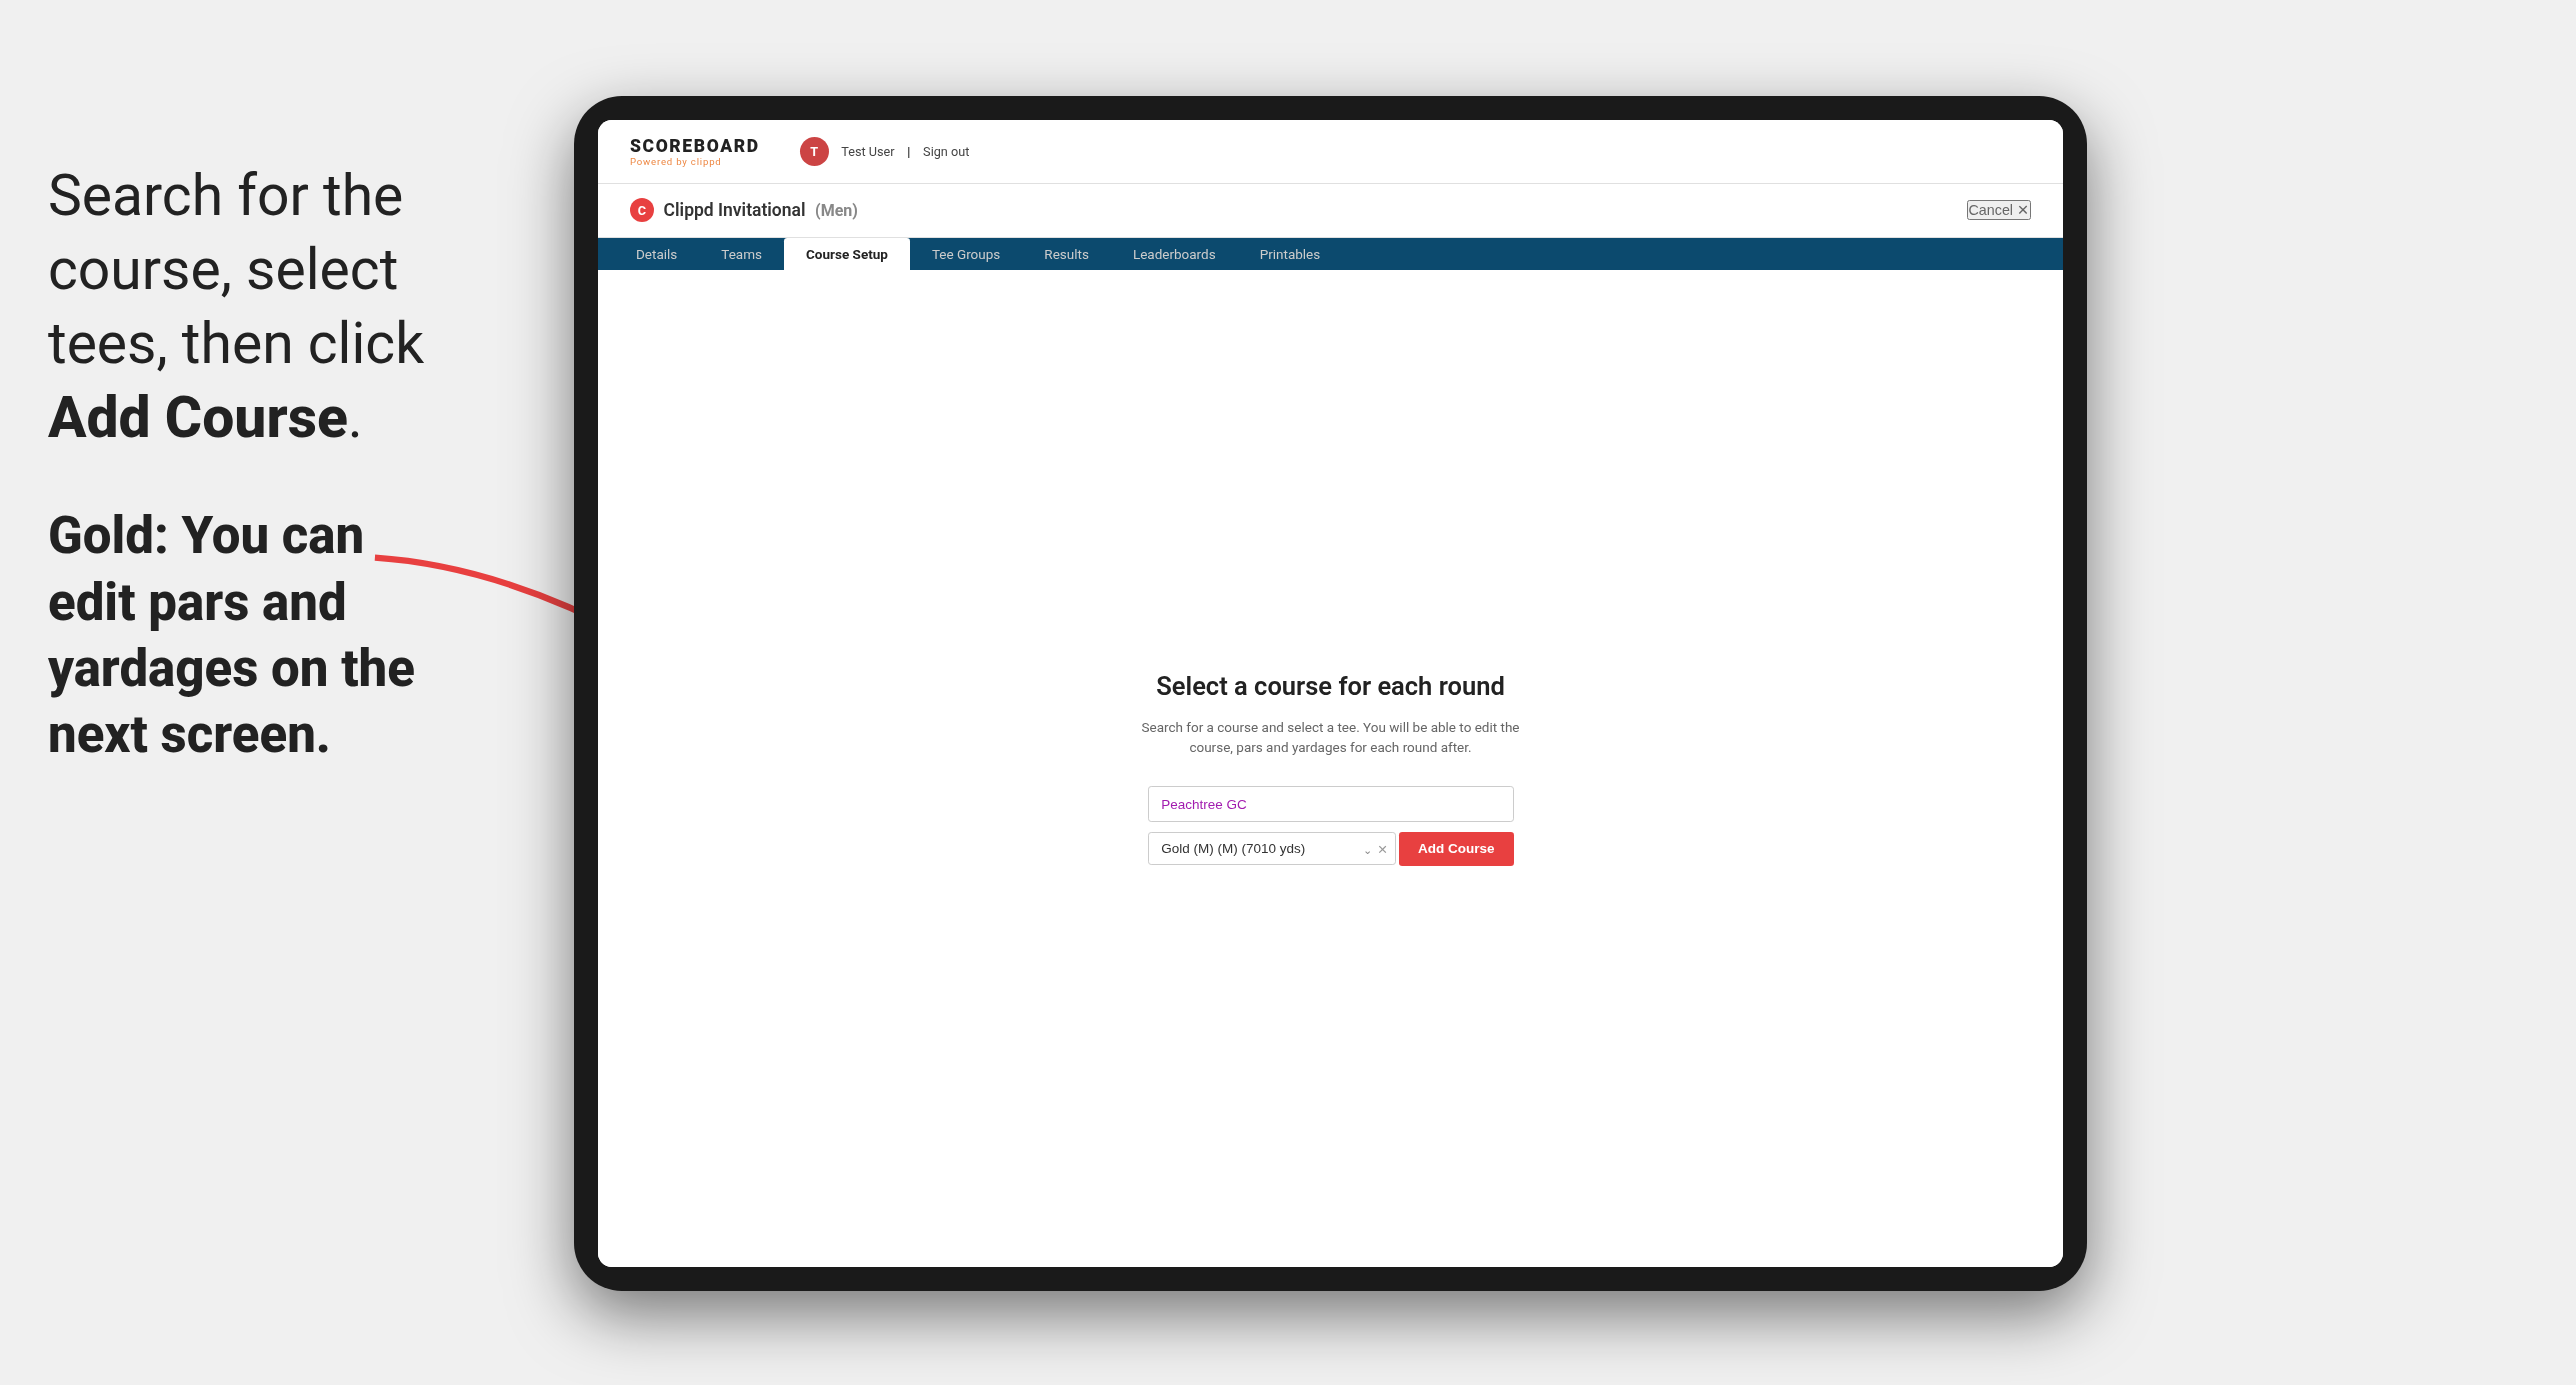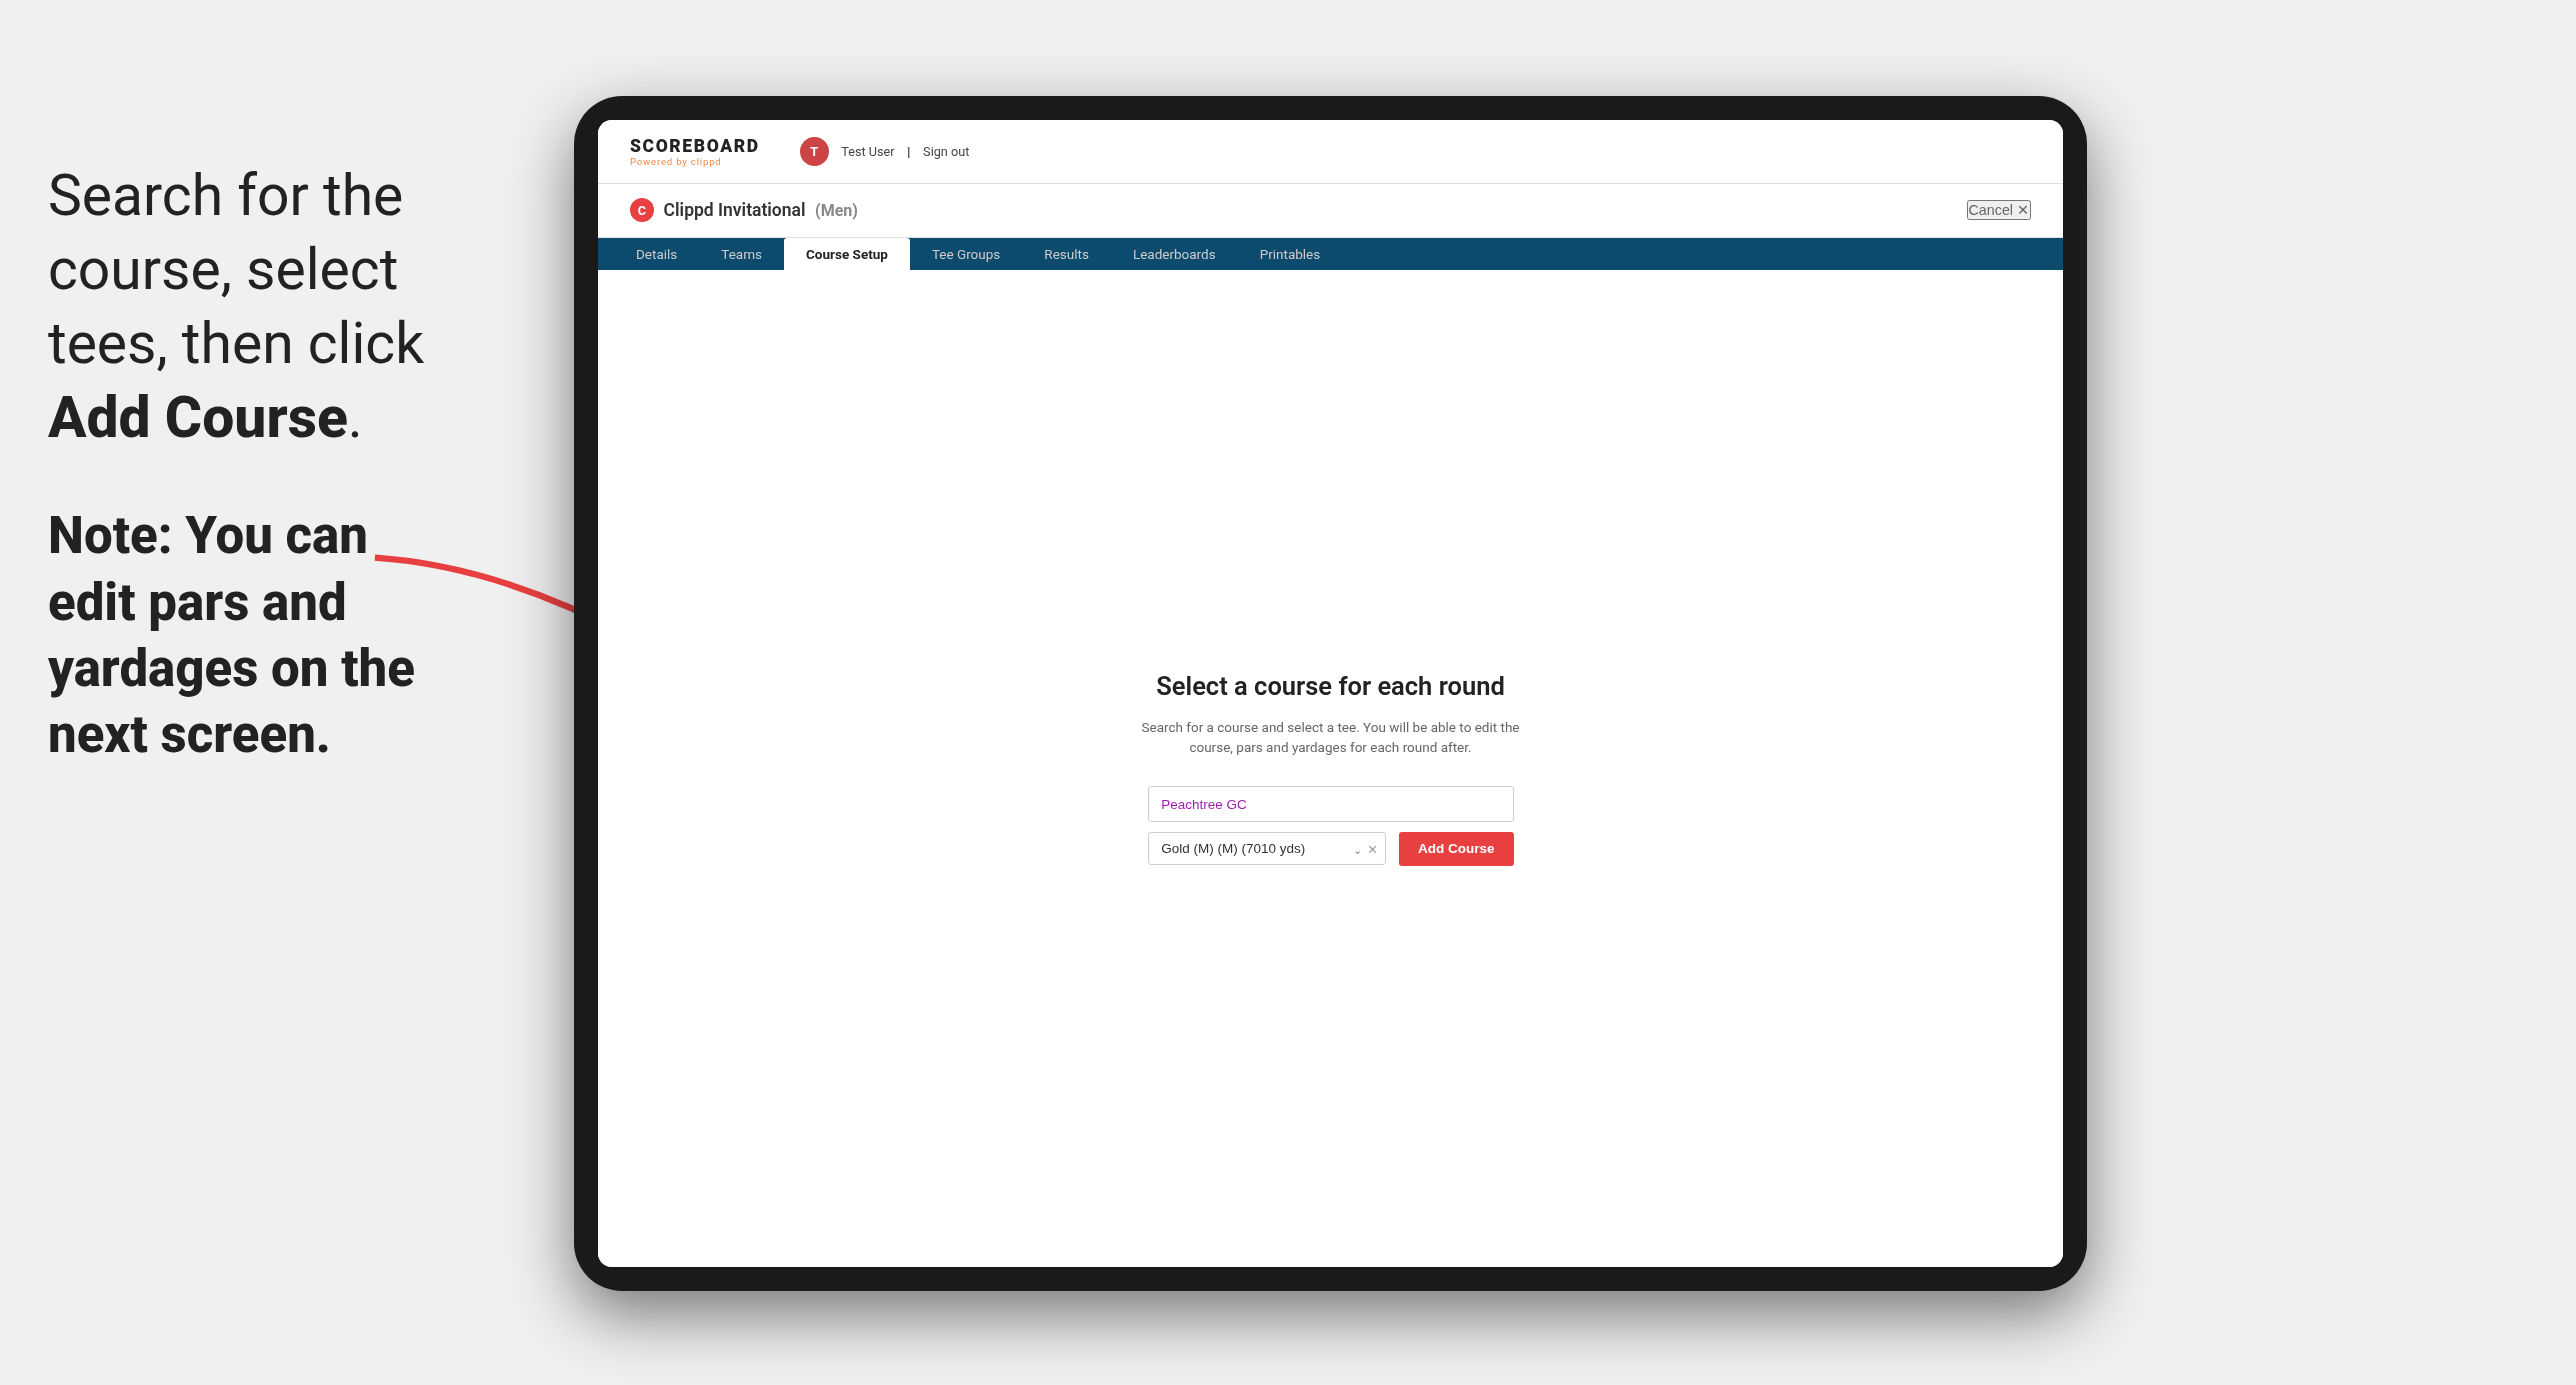--- a/index.html
+++ b/index.html
@@ -234,21 +234,21 @@
       border: 0.8px solid #ccc;
       border-radius: 3.2px;
       font-size: 13.5px;
       color: #a21caf;
       margin-bottom: 9.6px;
       outline: none;
     }
     .tee-select-row {
       display: flex;
       align-items: center;
-      gap: 13px;
+      gap: 3px;
       width: 366px;
     }
     .tee-select {
       flex: 1;
       padding: 8px 12.7px;
       border: 0.8px solid #ccc;
       border-radius: 3.2px;
       font-size: 13.5px;
       color: #333;
       background: #fff;
@@ -293,21 +293,21 @@
 <body>
 
 <div class="left-annotation">
   <div class="annotation-main">
     <span>Search for the</span><br>
     <span>course, select</span><br>
     <span>tees, then click</span><br>
     <strong>Add Course</strong><span>.</span>
   </div>
   <div class="annotation-note">
-    <span>Note:</span><span> You can edit pars and yardages on the next screen.</span>
+    <span>Gold:</span><span> You can edit pars and yardages on the next screen.</span>
   </div>
 </div>
 
 <svg class="arrow-svg" viewBox="0 0 900 500" xmlns="http://www.w3.org/2000/svg">
   <defs>
     <marker id="arrowhead" markerWidth="10" markerHeight="7" refX="10" refY="3.5" orient="auto">
       <polygon points="0 0, 10 3.5, 0 7" fill="#e84040"></polygon>
     </marker>
   </defs>
   <path d="M 100 80 Q 400 100 750 420" stroke="#e84040" stroke-width="8" fill="none" marker-end="url(#arrowhead)"></path>

